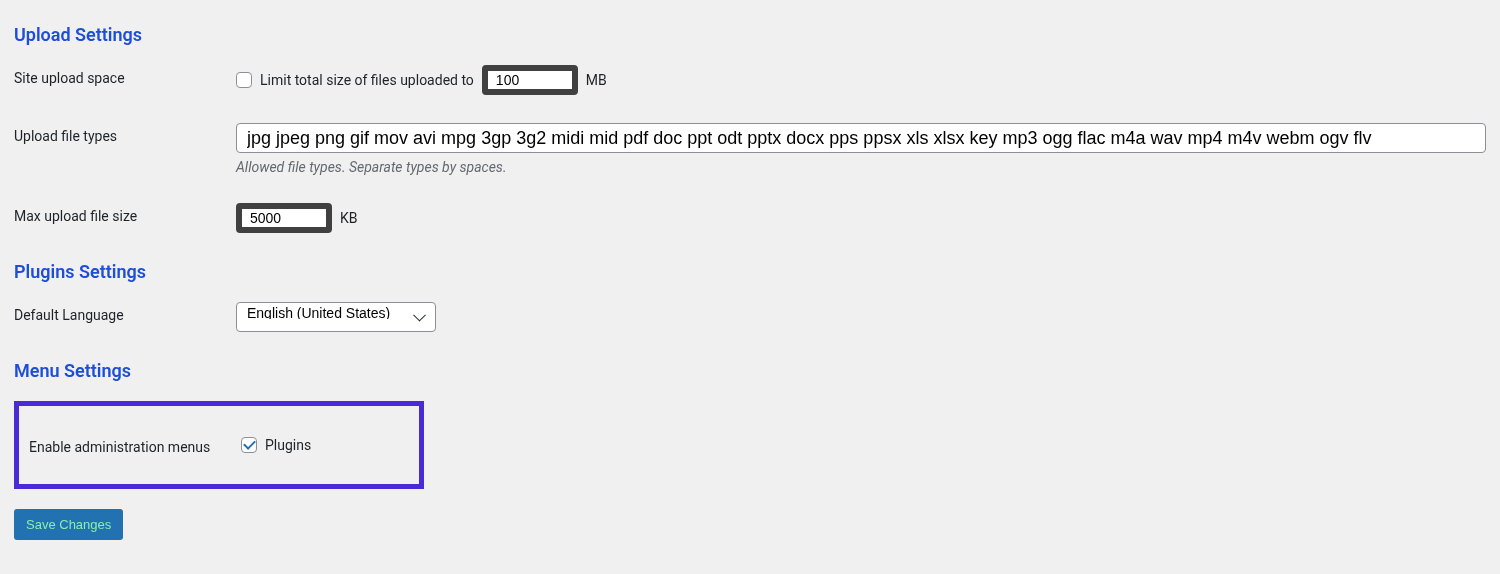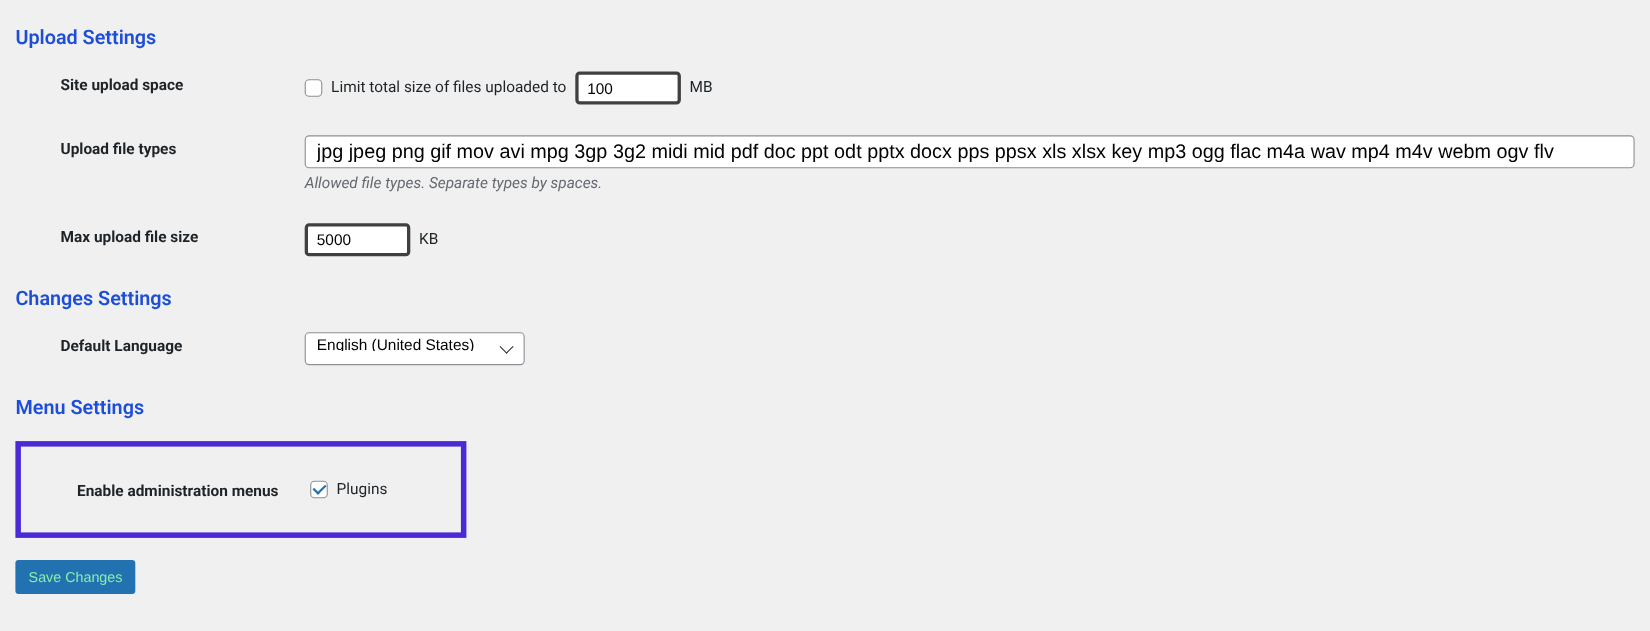--- a/index.html
+++ b/index.html
@@ -17,25 +17,24 @@
       color: #1d4ed8;
     }
     .form-row {
       display: flex;
       align-items: flex-start;
       margin-bottom: 28px;
     }
     .form-label {
       width: 222px;
       flex-shrink: 0;
-      font-weight: 700;
+      font-weight: 400;
       font-size: 14px;
       padding-top: 4px;
       line-height: 1.3;
-      margin-left: 41px;
     }
     .form-field {
       flex: 1;
       display: flex;
       flex-direction: column;
       align-items: flex-start;
       gap: 6px;
     }
     .inline-group {
       display: flex;
@@ -63,21 +62,21 @@
       border-left: 2px solid #2271b1;
       border-bottom: 2px solid #2271b1;
       transform: rotate(-45deg);
       position: absolute;
       top: 2px;
     }
     input[type="number"] {
       width: 96px;
       height: 30px;
       padding: 2px 8px;
-      border: 3px solid #404040;
+      border: 6px solid #404040;
       border-radius: 4px;
       font-size: 14px;
       background: #fff;
     }
     input[type="text"].wide {
       width: 100%;
       height: 30px;
       padding: 2px 10px;
       border: 1px solid #8c8f94;
       border-radius: 4px;
@@ -172,21 +171,21 @@
   <div class="form-label">Max upload file size</div>
   <div class="form-field">
     <div class="inline-group">
       <input type="number" value="5000" style="">
       <span class="unit">KB</span>
     </div>
   </div>
 </div>
 
 
-<h2>Changes Settings</h2>
+<h2>Plugins Settings</h2>
 
 <div class="form-row">
   <div class="form-label">Default Language</div>
   <div class="form-field">
     <div class="select-wrap">
       <select>
         <option>English (United States)</option>
       </select>
     </div>
   </div>

